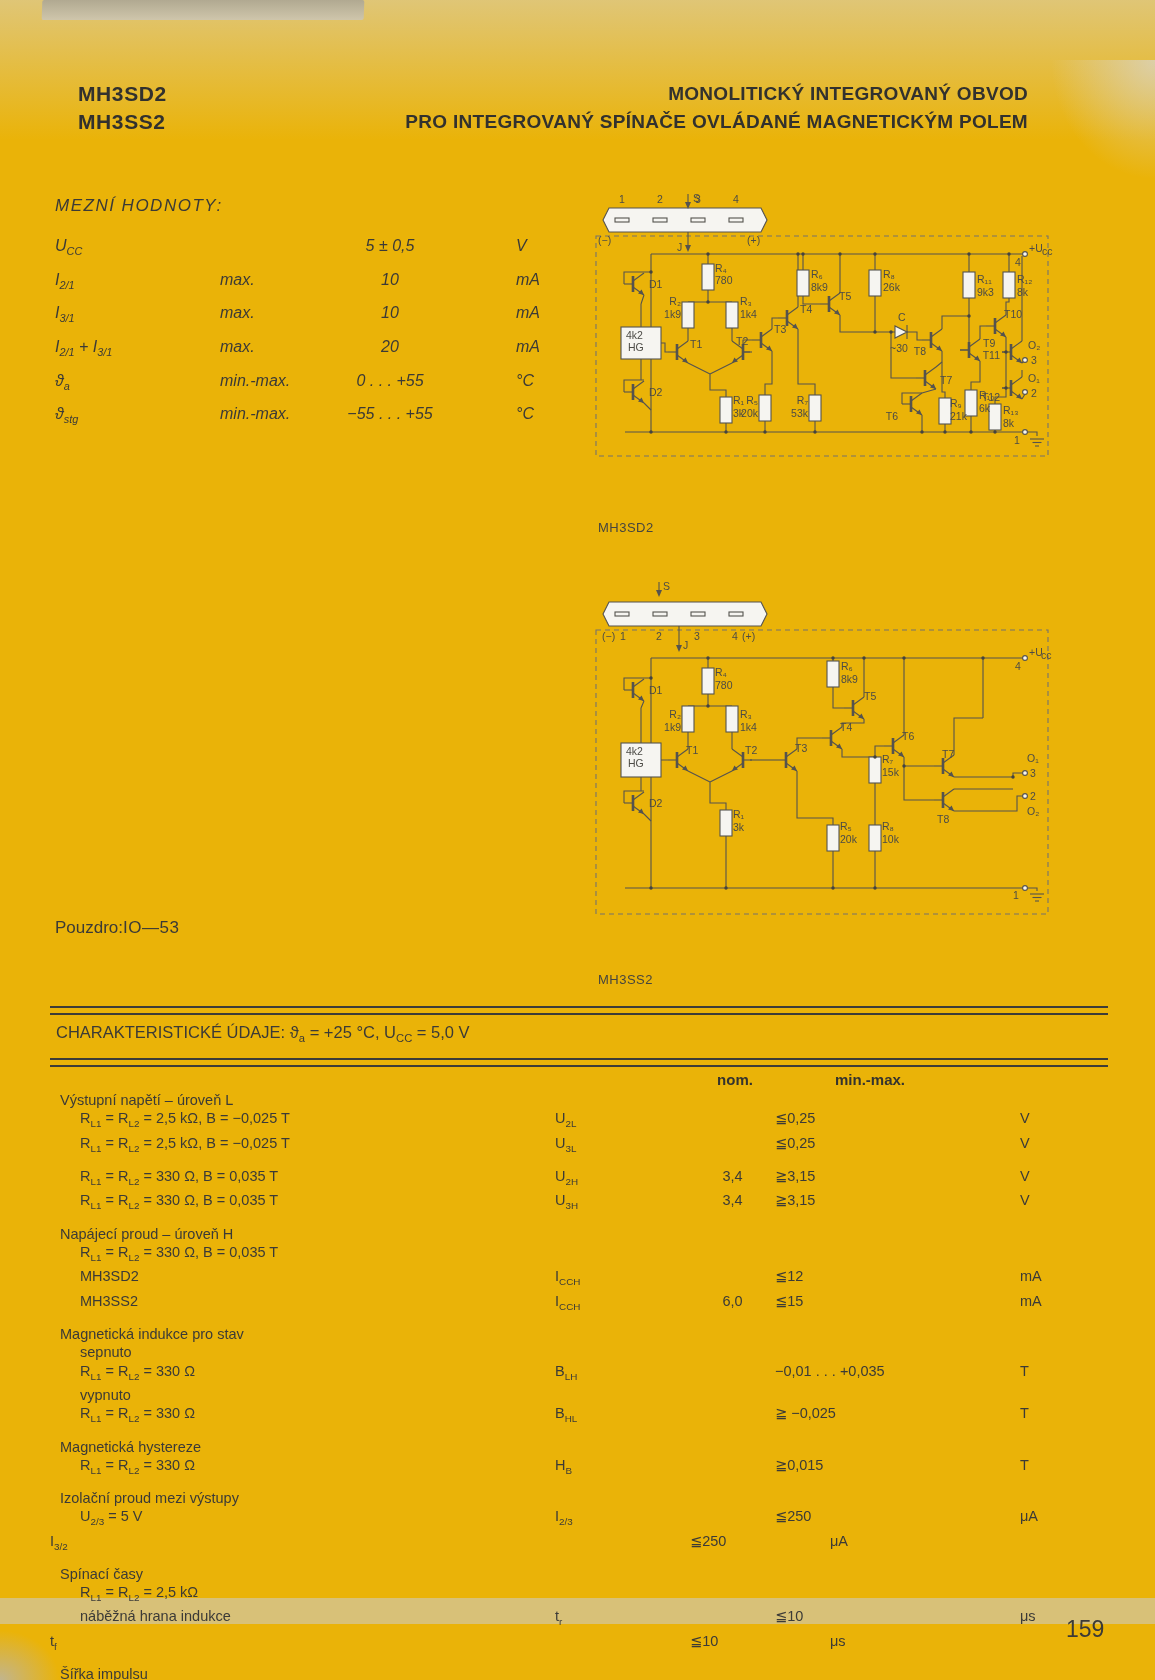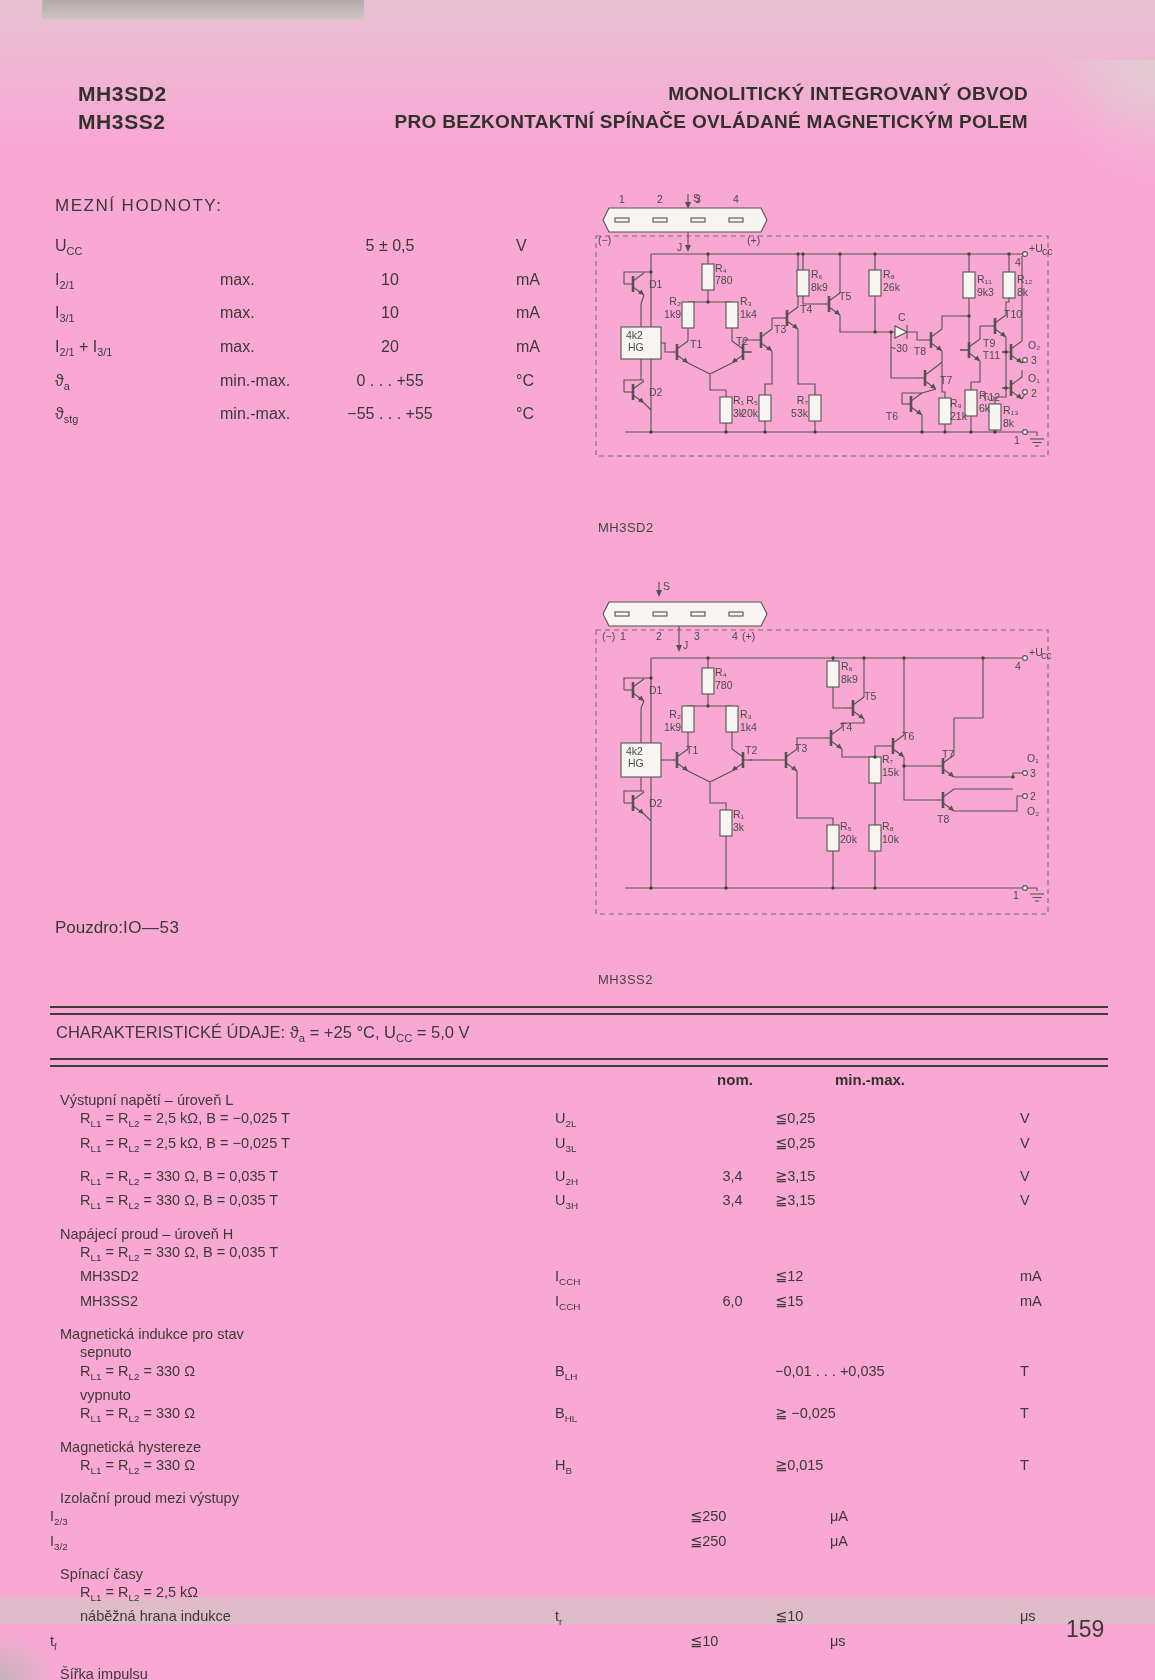--- a/index.html
+++ b/index.html
@@ -1,35 +1,35 @@
 <!DOCTYPE html>
 <html><head>
 <meta charset="utf-8">
 <style>
   html,body{margin:0;padding:0;background:#d9d7d2;}
-  .page{position:relative;width:1155px;height:1680px;background:#f9a8d4;overflow:hidden;
+  .page{position:relative;width:1155px;height:1680px;background:#eab308;overflow:hidden;
         font-family:"Liberation Sans","DejaVu Sans",sans-serif;color:#3b3a37;}
   
   .art{position:absolute;pointer-events:none;}
   .art-topwash{left:0;top:0;width:1155px;height:165px;
     background:linear-gradient(180deg,#d7d5d0 0%,rgba(246,245,241,0) 85%);opacity:.55;}
   .art-topbar{left:42px;top:0;width:322px;height:20px;transform:skewX(-2deg);
     background:linear-gradient(180deg,#a19f9a,#c9c7c2);opacity:.75;border-radius:2px;}
   .art-botband{left:0;top:1598px;width:1155px;height:26px;background:#ccc9c3;opacity:.6;}
   .art-botleft{left:0;top:1630px;width:60px;height:50px;
     background:radial-gradient(ellipse at 0% 100%,#b7b5b0,rgba(246,245,241,0) 70%);opacity:.8;}
   .art-righttop{left:1050px;top:60px;width:105px;height:120px;
     background:radial-gradient(ellipse at 100% 0%,#d9d7d2,rgba(246,245,241,0) 70%);opacity:.7;}
   
   .parts{position:absolute;left:78px;top:80px;font-size:21px;font-weight:bold;
          line-height:28px;letter-spacing:.6px;color:#32312e;}
   .title{position:absolute;right:127px;top:80px;width:760px;text-align:right;
          font-size:19px;font-weight:bold;line-height:28px;letter-spacing:.3px;color:#32312e;}
   
-  .limits{position:absolute;left:55px;top:196px;width:540px;}
+  .limits{position:absolute;left:55px;top:196px;width:540px;font-style:italic;}
   .limits h2{margin:0 0 16px 0;font-size:17px;font-weight:normal;letter-spacing:1.5px;color:#3b3a37;}
   .lrow{display:grid;grid-template-columns:165px 80px 180px auto;font-size:16px;line-height:27.5px;}
   .l-val{text-align:center;}
   .l-unit{padding-left:36px;}
   sub{font-size:68%;}
   
   .schem-wrap{position:absolute;}
   #sd2-wrap{left:592px;top:192px;width:462px;}
   #ss2-wrap{left:592px;top:578px;width:462px;}
   .schematic .w{stroke:#55534e;stroke-width:1.1;fill:none;}
@@ -74,21 +74,21 @@
   <div class="art art-righttop"></div>
   <div class="art art-botband"></div>
   <div class="art art-botleft"></div>
 
   <div class="parts">
     <div>MH3SD2</div>
     <div>MH3SS2</div>
   </div>
   <div class="title">
     <div>MONOLITICKÝ INTEGROVANÝ OBVOD</div>
-    <div>PRO BEZKONTAKTNÍ SPÍNAČE OVLÁDANÉ MAGNETICKÝM POLEM</div>
+    <div>PRO INTEGROVANÝ SPÍNAČE OVLÁDANÉ MAGNETICKÝM POLEM</div>
   </div>
 
   <div class="limits">
     <h2>MEZNÍ HODNOTY:</h2>
     <div class="lrow">
       <span class="l-sym"><span>U</span><sub>CC</sub></span>
       <span class="l-cond"></span>
       <span class="l-val">5 ± 0,5</span>
       <span class="l-unit">V</span>
     </div>
@@ -557,20 +557,21 @@
         <span class="c-sym"><span>H</span><sub>B</sub></span>
         <span class="c-nom"></span>
         <span class="c-mm">≧0,015</span>
         <span class="c-unit">T</span>
       </div>
     </div>
 
     <div class="grp">
       <div class="grp-title">Izolační proud mezi výstupy</div>
       <div class="crow">
+        <span class="c-cond"><span>U</span><sub>2/3</sub><span> = 5 V</span></span>
         <span class="c-sym"><span>I</span><sub>2/3</sub></span>
         <span class="c-nom"></span>
         <span class="c-mm">≦250</span>
         <span class="c-unit">μA</span>
       </div>
       <div class="crow">
         <span class="c-sym"><span>I</span><sub>3/2</sub></span>
         <span class="c-nom"></span>
         <span class="c-mm">≦250</span>
         <span class="c-unit">μA</span>

